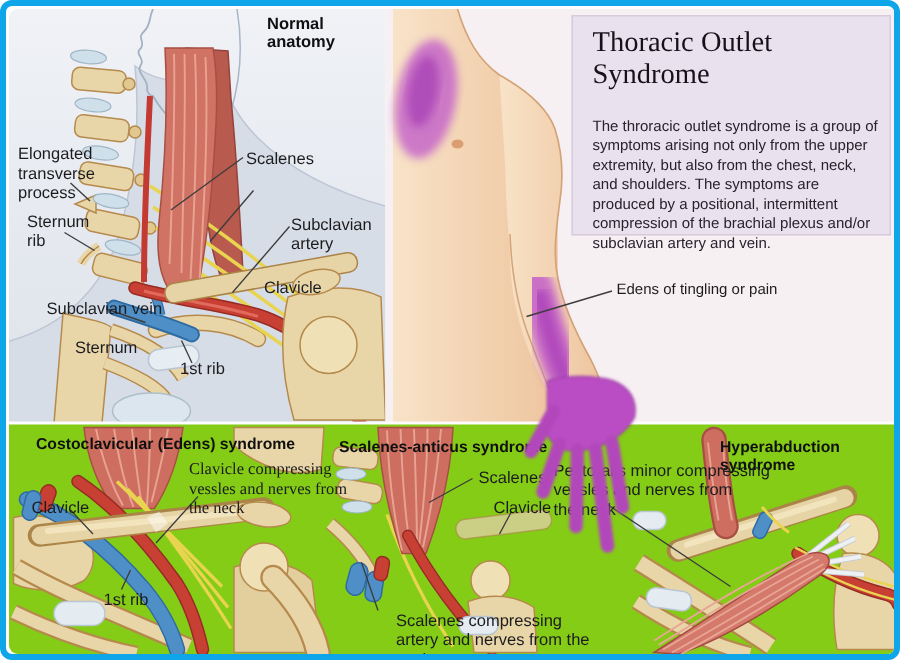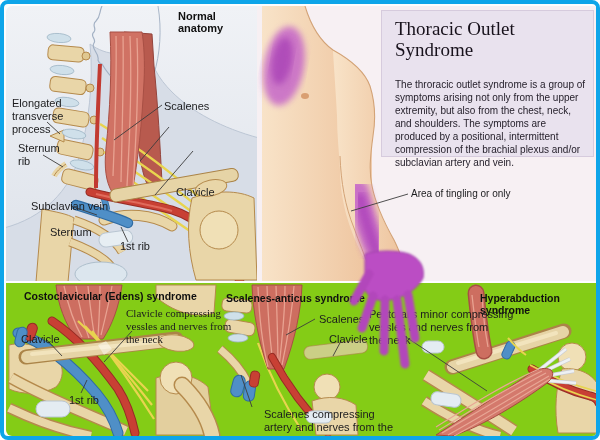--- a/index.html
+++ b/index.html
@@ -116,30 +116,31 @@
           <path d="M37,149 L57,161"></path>
           <path d="M65,200 L91,209"></path>
         <path d="M122,236 L115,221"></path>
       </g>
     </svg>
     <div class="sec-title" style="left:172px;top:4px;">Normal anatomy</div>
     <div class="lbl" style="left:6px;top:91px;">Elongated
 transverse
 process</div>
     <div class="lbl" style="left:158px;top:94px;">Scalenes</div>
+    <div class="lbl" style="left:188px;top:138px;">Subclavian artery</div>
     <div class="lbl" style="left:12px;top:136px;">Sternum
 rib</div>
     <div class="lbl" style="left:25px;top:194px;">Subclavian vein</div>
     <div class="lbl" style="left:170px;top:180px;">Clavicle</div>
     <div class="lbl" style="left:44px;top:220px;text-align:right;">Sternum</div>
     <div class="lbl" style="left:114px;top:234px;">1st rib</div>
   </div>
 
   <div id="figure-area" class="abs">
-    <div id="tingling-label">Area of tingling or only</div>
+    <div id="tingling-label">Edens of tingling or pain</div>
   </div>
 
   <svg id="figure-svg" class="abs" width="345" height="430" viewBox="0 0 345 430">
     <defs>
       <linearGradient id="skinG" x1="0" y1="0" x2="1" y2="0">
         <stop offset="0" stop-color="#f8e3c8"></stop>
           <stop offset="1" stop-color="#eec49e"></stop>
       </linearGradient>
       <filter id="soft">
           <feGaussianBlur stdDeviation="3"></feGaussianBlur>

